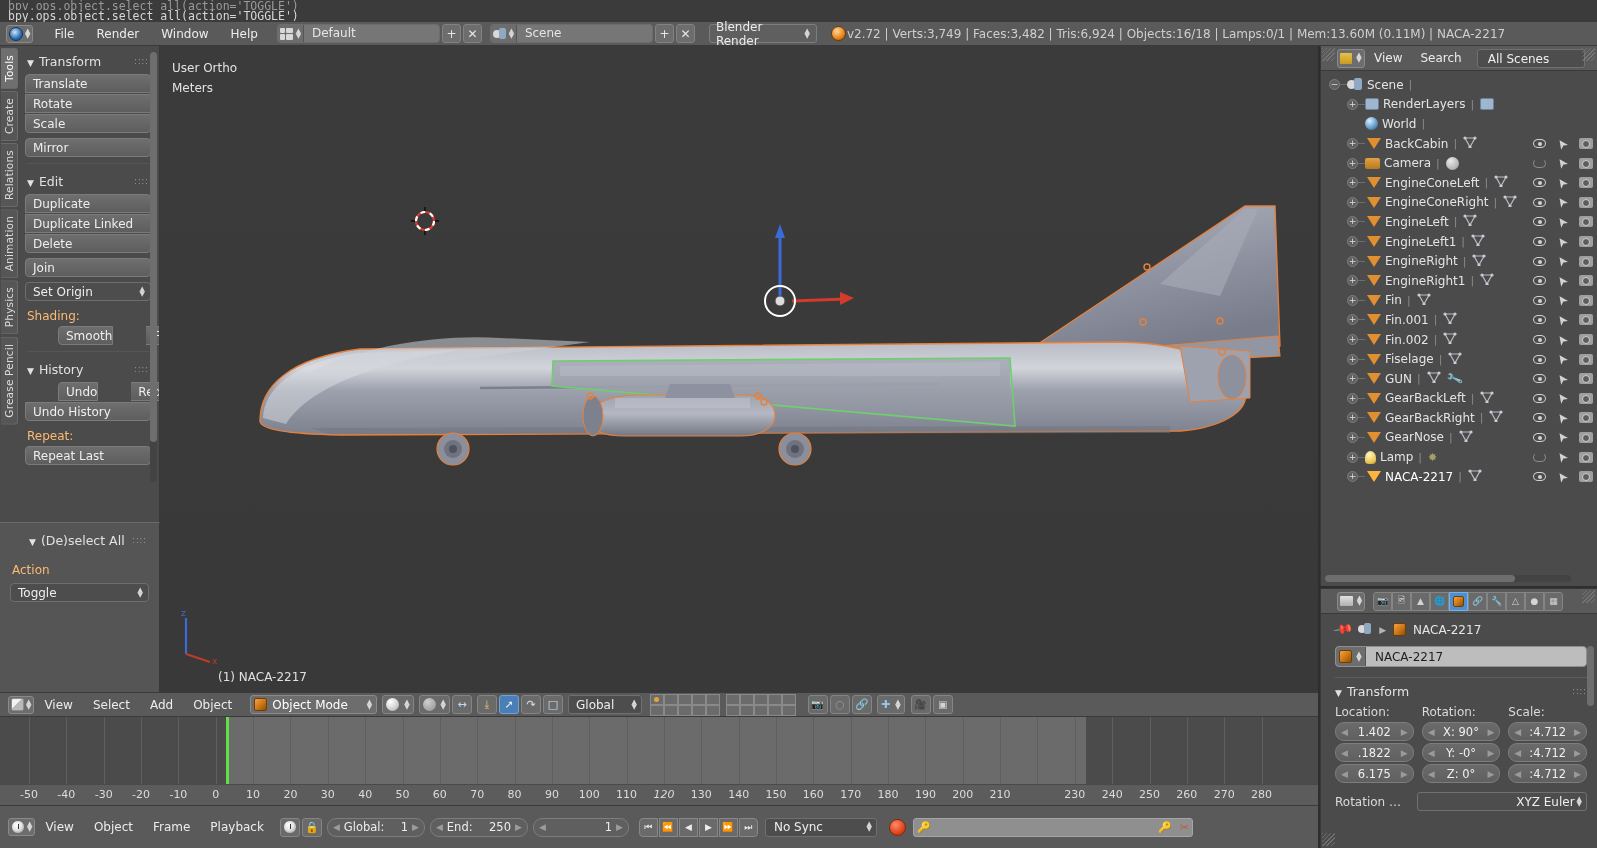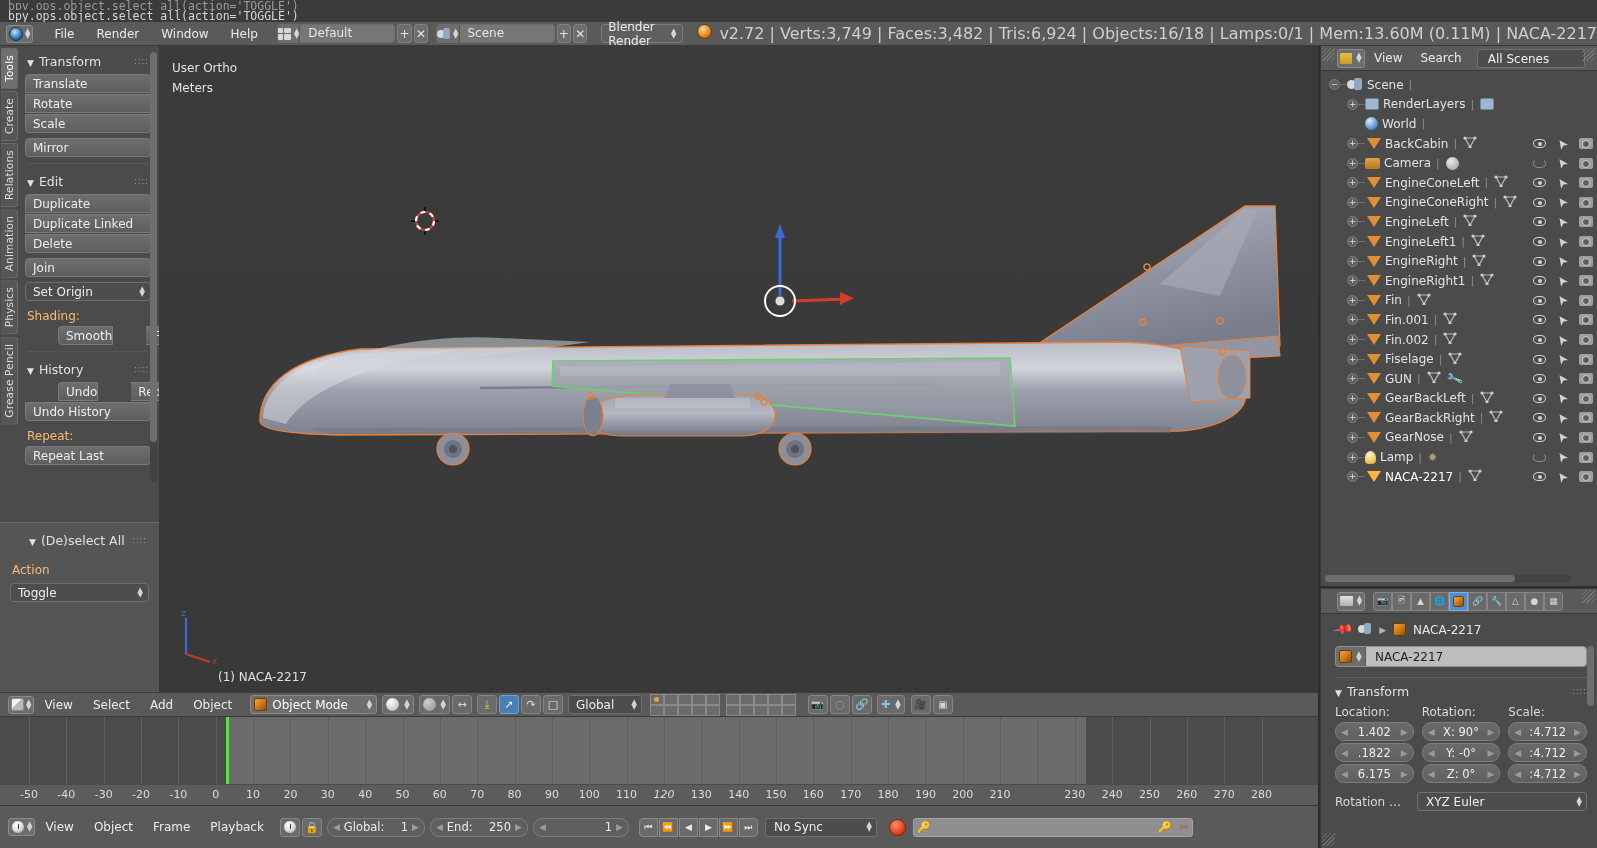--- a/index.html
+++ b/index.html
@@ -69,22 +69,22 @@
   .scene-icon{ width:14px;height:12px; position:relative;}
   .scene-icon:before{content:"";position:absolute;left:0;top:2px;width:8px;height:8px;border-radius:50%;background:#d9d9d9;}
   .scene-icon:after{content:"";position:absolute;left:6px;top:0;width:7px;height:11px;background:#8fa8c4;border-radius:2px;}
 
   #engine-select{
     display:flex;align-items:center;justify-content:space-between;
     width:108px;height:19px;margin-left:14px;padding:0 6px;
     background:#5f5f5f;border:1px solid #7d7d7d;border-radius:3px;color:#ececec;font-size:12px;
   }
   #stats{
-    margin-left:14px; color:#cfcfcf; font-size:16px; white-space:nowrap;
-    display:flex; align-items:flex-start; gap:7px;
+    margin-left:14px; color:#cfcfcf; font-size:12px; white-space:nowrap;
+    display:flex; align-items:center; gap:1px;
   }
   .b-round{
     width:15px;height:15px;border-radius:50%;
     background:radial-gradient(circle at 38% 32%,#ffd9a0 0%,#e98a20 55%,#9a4f06 100%);
     border:1px solid #6c3a07; display:inline-block;
   }
 
   
   #viewport{
     position:absolute; left:0; top:46px; width:1318px; height:646px;
@@ -338,21 +338,21 @@
     display:flex;align-items:center;justify-content:space-between;
     height:19px;margin-bottom:2px;padding:0 5px;
     background:linear-gradient(#6a6a6a,#606060);border:1px solid #7d7d7d;border-radius:9px;
     color:#efefef;font-size:11.5px;
   }
   .nfield .a{ color:#9a9a9a; font-size:9px; }
   .nfield .t{ flex:1; text-align:center; }
   .rot-row{ display:flex; align-items:center; margin-top:7px; gap:8px; }
   .rot-row .rlab{ color:#dadada; font-size:12px; width:74px; }
   .rot-select{
-    flex:1; display:flex;align-items:center;justify-content:space-between;
+    flex:1; display:flex;align-items:center;justify-content:flex-end;
     height:19px;padding:0 4px 0 8px;background:#4d4d4d;border:1px solid #707070;
     border-radius:3px;color:#eee;font-size:12px;
   }
   #props-scroll{ position:absolute; right:3px; top:32px; width:7px; height:60px;
     background:#6e6e6e; border-radius:4px;}
 
   
   .grip-corner{ position:absolute; width:13px;height:13px; pointer-events:none;
     background:repeating-linear-gradient(135deg,#8a8a8a 0 1px,transparent 1px 3px); opacity:.55;}
 </style>

